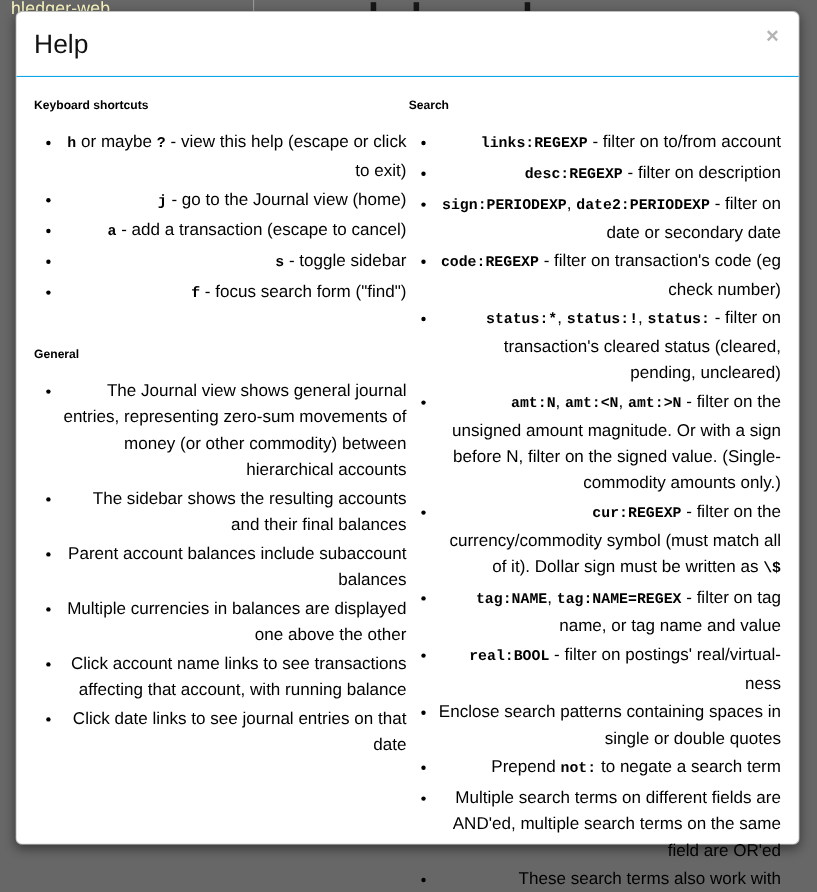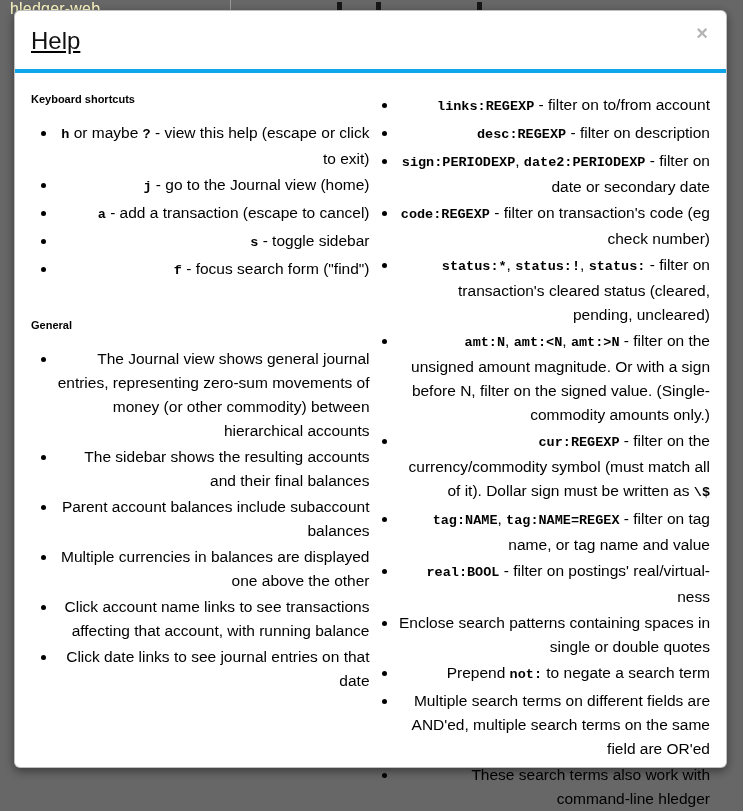--- a/index.html
+++ b/index.html
@@ -42,23 +42,22 @@
     left: 14px; top: 10px;
     width: 713px; height: 758px;
     background: #ffffff;
     border: 1px solid rgba(0,0,0,0.25);
     border-radius: 6px;
     box-shadow: 0 3px 10px rgba(0,0,0,0.45);
     box-sizing: border-box;
   }
   .modal-header {
     padding: 14px 16px 13px 16px;
-    border-bottom: 4px solid #0ea5e9;
+    border-bottom: 1px solid #0ea5e9;
     position: relative;
-    text-decoration: underline;
   }
   .modal-title {
     font-size: 24px;
     font-weight: normal;
     color: #111111;
     margin: 0;
     line-height: 1.3;
   }
   .modal-close {
     position: absolute;
@@ -136,20 +135,21 @@
         <ul>
           <li>The Journal view shows general journal entries, representing zero-sum movements of money (or other commodity) between hierarchical accounts</li>
           <li>The sidebar shows the resulting accounts and their final balances</li>
           <li>Parent account balances include subaccount balances</li>
           <li>Multiple currencies in balances are displayed one above the other</li>
           <li>Click account name links to see transactions affecting that account, with running balance</li>
           <li>Click date links to see journal entries on that date</li>
         </ul>
       </div>
     <div class="col">
+        <div class="section-heading">Search</div>
         <ul>
           <li><code>links:REGEXP</code> - filter on to/from account</li>
           <li><code>desc:REGEXP</code> - filter on description</li>
           <li><code>sign:PERIODEXP</code>, <code>date2:PERIODEXP</code> - filter on date or secondary date</li>
           <li><code>code:REGEXP</code> - filter on transaction's code (eg check number)</li>
           <li><code>status:*</code>, <code>status:!</code>, <code>status:</code> - filter on transaction's cleared status (cleared, pending, uncleared)</li>
           <li><code>amt:N</code>, <code>amt:&lt;N</code>, <code>amt:&gt;N</code> - filter on the unsigned amount magnitude. Or with a sign before N, filter on the signed value. (Single-commodity amounts only.)</li>
           <li><code>cur:REGEXP</code> - filter on the currency/commodity symbol (must match all of it). Dollar sign must be written as <code>\$</code></li>
           <li><code>tag:NAME</code>, <code>tag:NAME=REGEX</code> - filter on tag name, or tag name and value</li>
           <li><code>real:BOOL</code> - filter on postings' real/virtual-ness</li>

